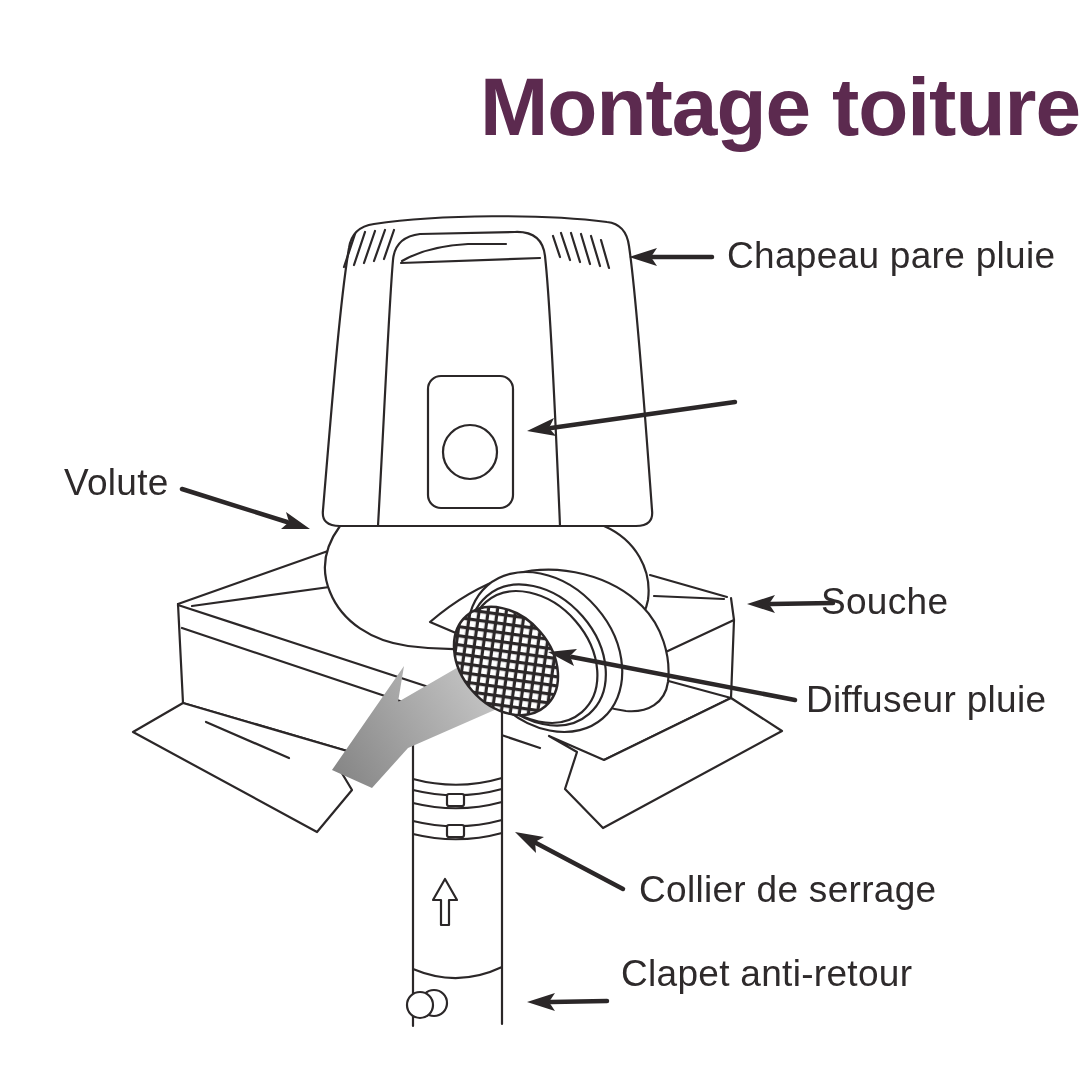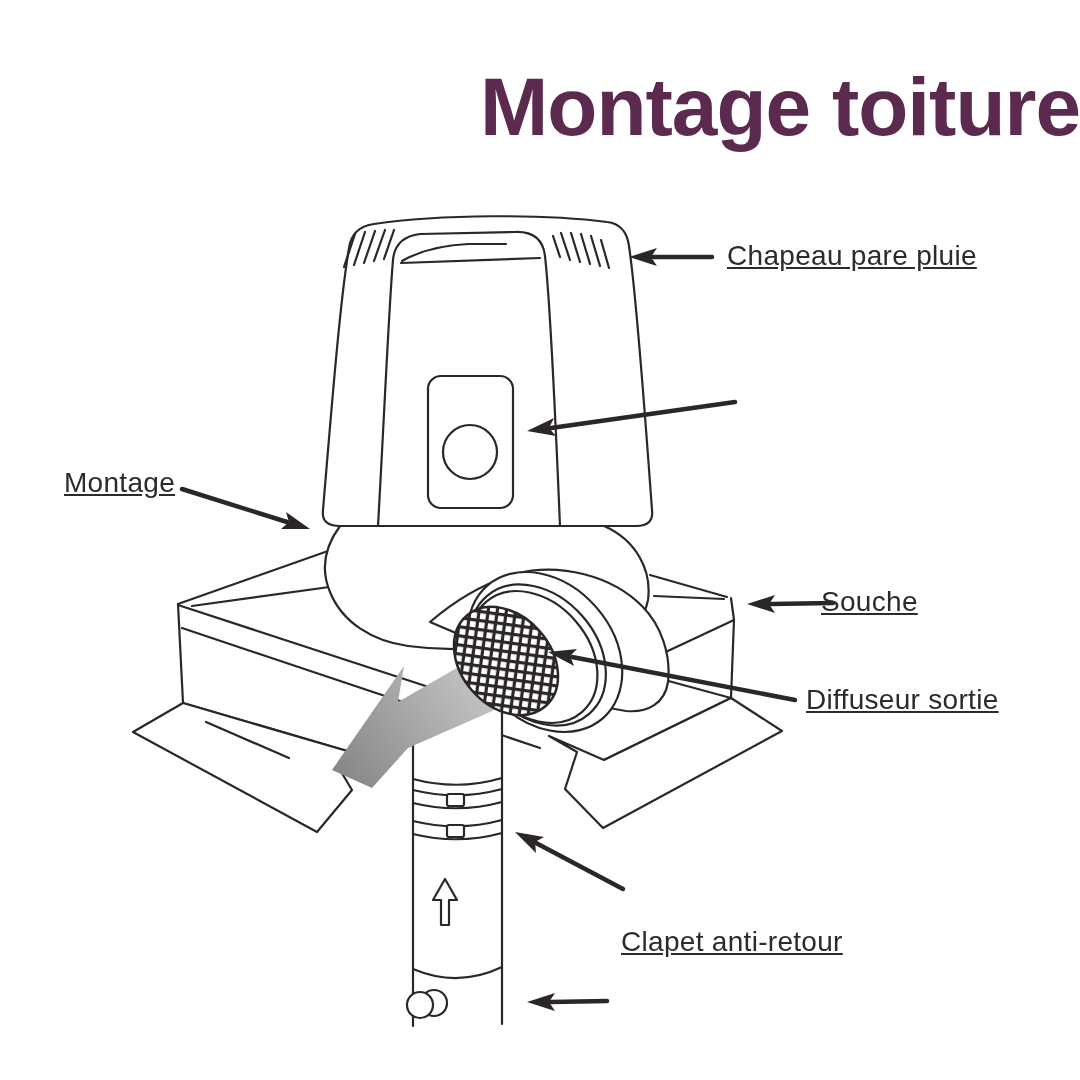--- a/index.html
+++ b/index.html
@@ -13,23 +13,22 @@
     overflow:hidden;font-family:"Liberation Sans",sans-serif;
   }
   .page-title{
     position:absolute;left:0;top:60px;width:1080px;margin:0;
     text-align:right;font-size:82px;font-weight:bold;letter-spacing:-1px;
     color:var(--title-color);
   }
   .diagram-svg{position:absolute;left:0;top:0;}
   .part-label{
     position:absolute;transform:translateY(-50%);
-    font-size:28px;color:var(--label-color);white-space:nowrap;
+    font-size:37px;color:var(--label-color);white-space:nowrap;
     letter-spacing:0.3px;
-    text-decoration:underline;
   }
   .ln{fill:none;stroke:var(--ink);stroke-width:2.2;stroke-linecap:round;stroke-linejoin:round;}
   .wh{fill:#ffffff;stroke:var(--ink);stroke-width:2.2;stroke-linejoin:round;}
   .gr{stroke:var(--ink);}
   .lead{fill:none;stroke:var(--ink);stroke-width:4.5;stroke-linecap:round;}
   .head{fill:var(--ink);stroke:none;}
 </style>
 </head>
 <body>
 
@@ -169,17 +168,18 @@
         <path class="head" d="M515 832 L536 853 L535 842 L544 837 Z"></path>
       </g>
       <g>
         <path class="lead" d="M607 1001 L551 1002"></path>
         <path class="head" d="M527 1002 L555 1011 L549 1002 L555 993 Z"></path>
       </g>
     </g>
   </svg>
 
   <div class="part-label" style="left:727px;top:256px">Chapeau pare pluie</div>
-  <div class="part-label" style="left:64px;top:483px">Montage</div>
+  <div class="part-label" style="left:64px;top:483px">Volute</div>
   <div class="part-label" style="left:821px;top:602px">Souche</div>
-  <div class="part-label" style="left:806px;top:700px">Diffuseur sortie</div>
-  <div class="part-label" style="left:621px;top:942px">Clapet anti-retour</div>
+  <div class="part-label" style="left:806px;top:700px">Diffuseur pluie</div>
+  <div class="part-label" style="left:639px;top:890px">Collier de serrage</div>
+  <div class="part-label" style="left:621px;top:974px">Clapet anti-retour</div>
 </div>
 
 </body></html>

